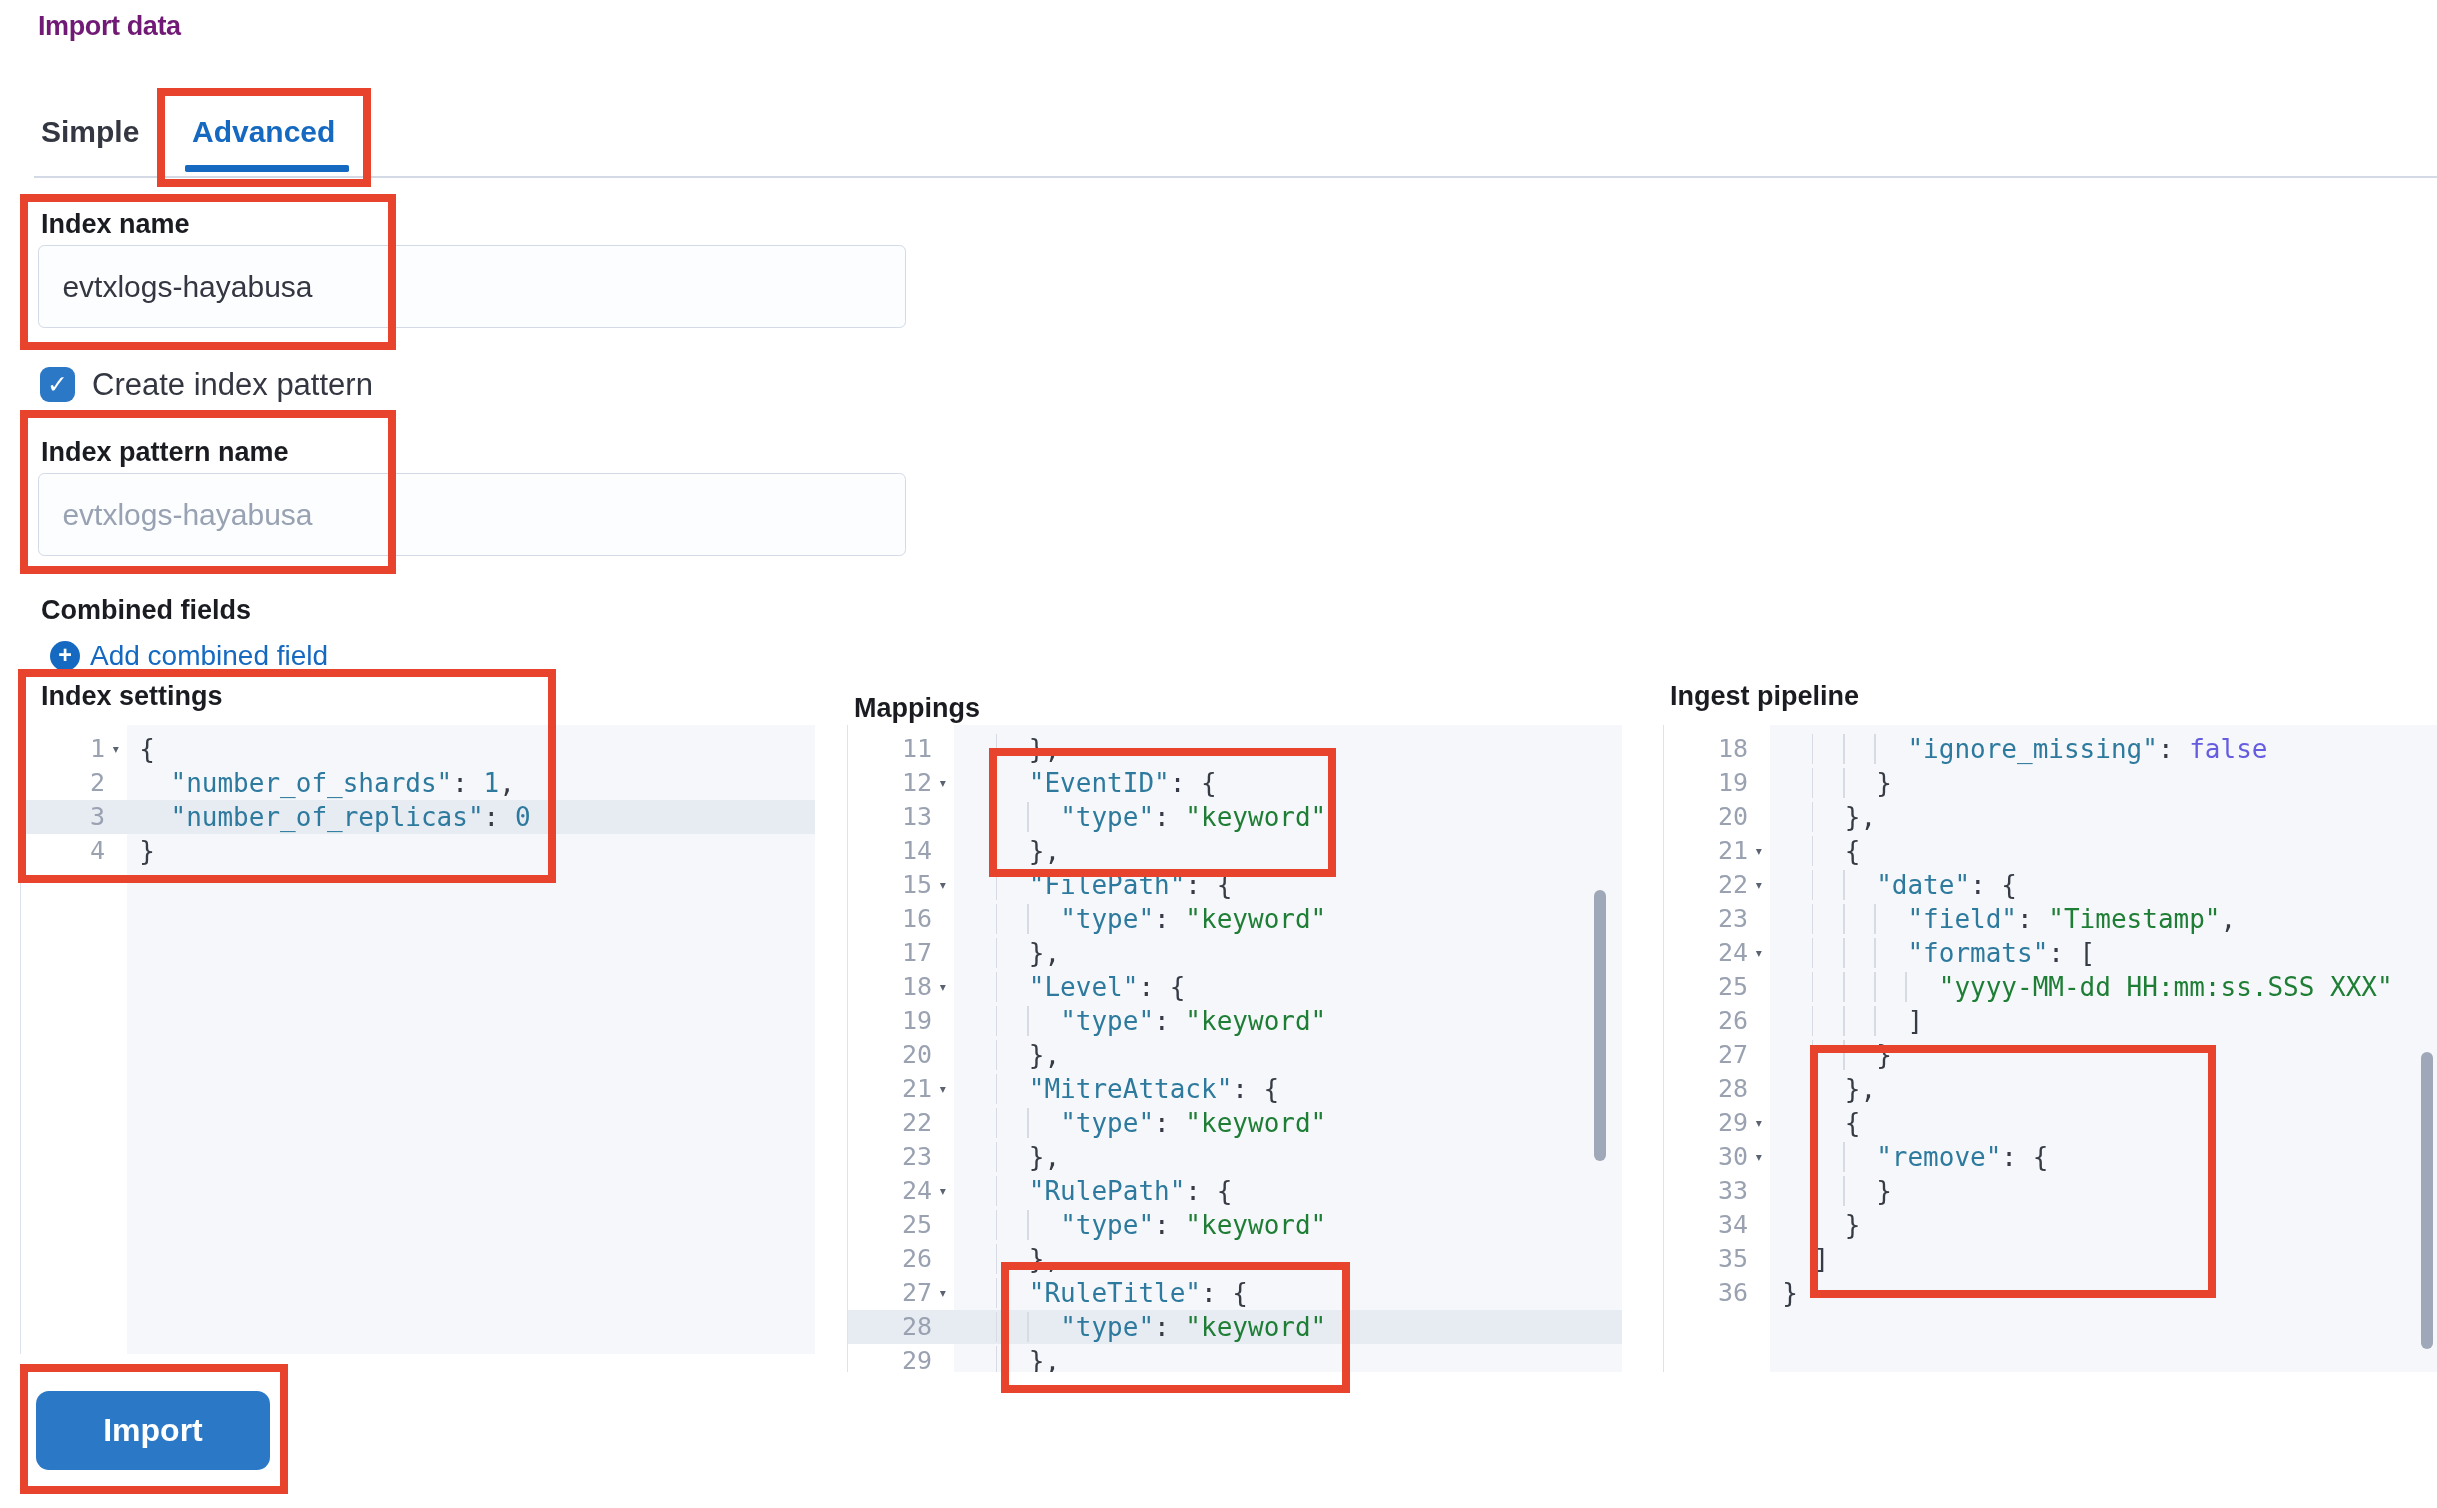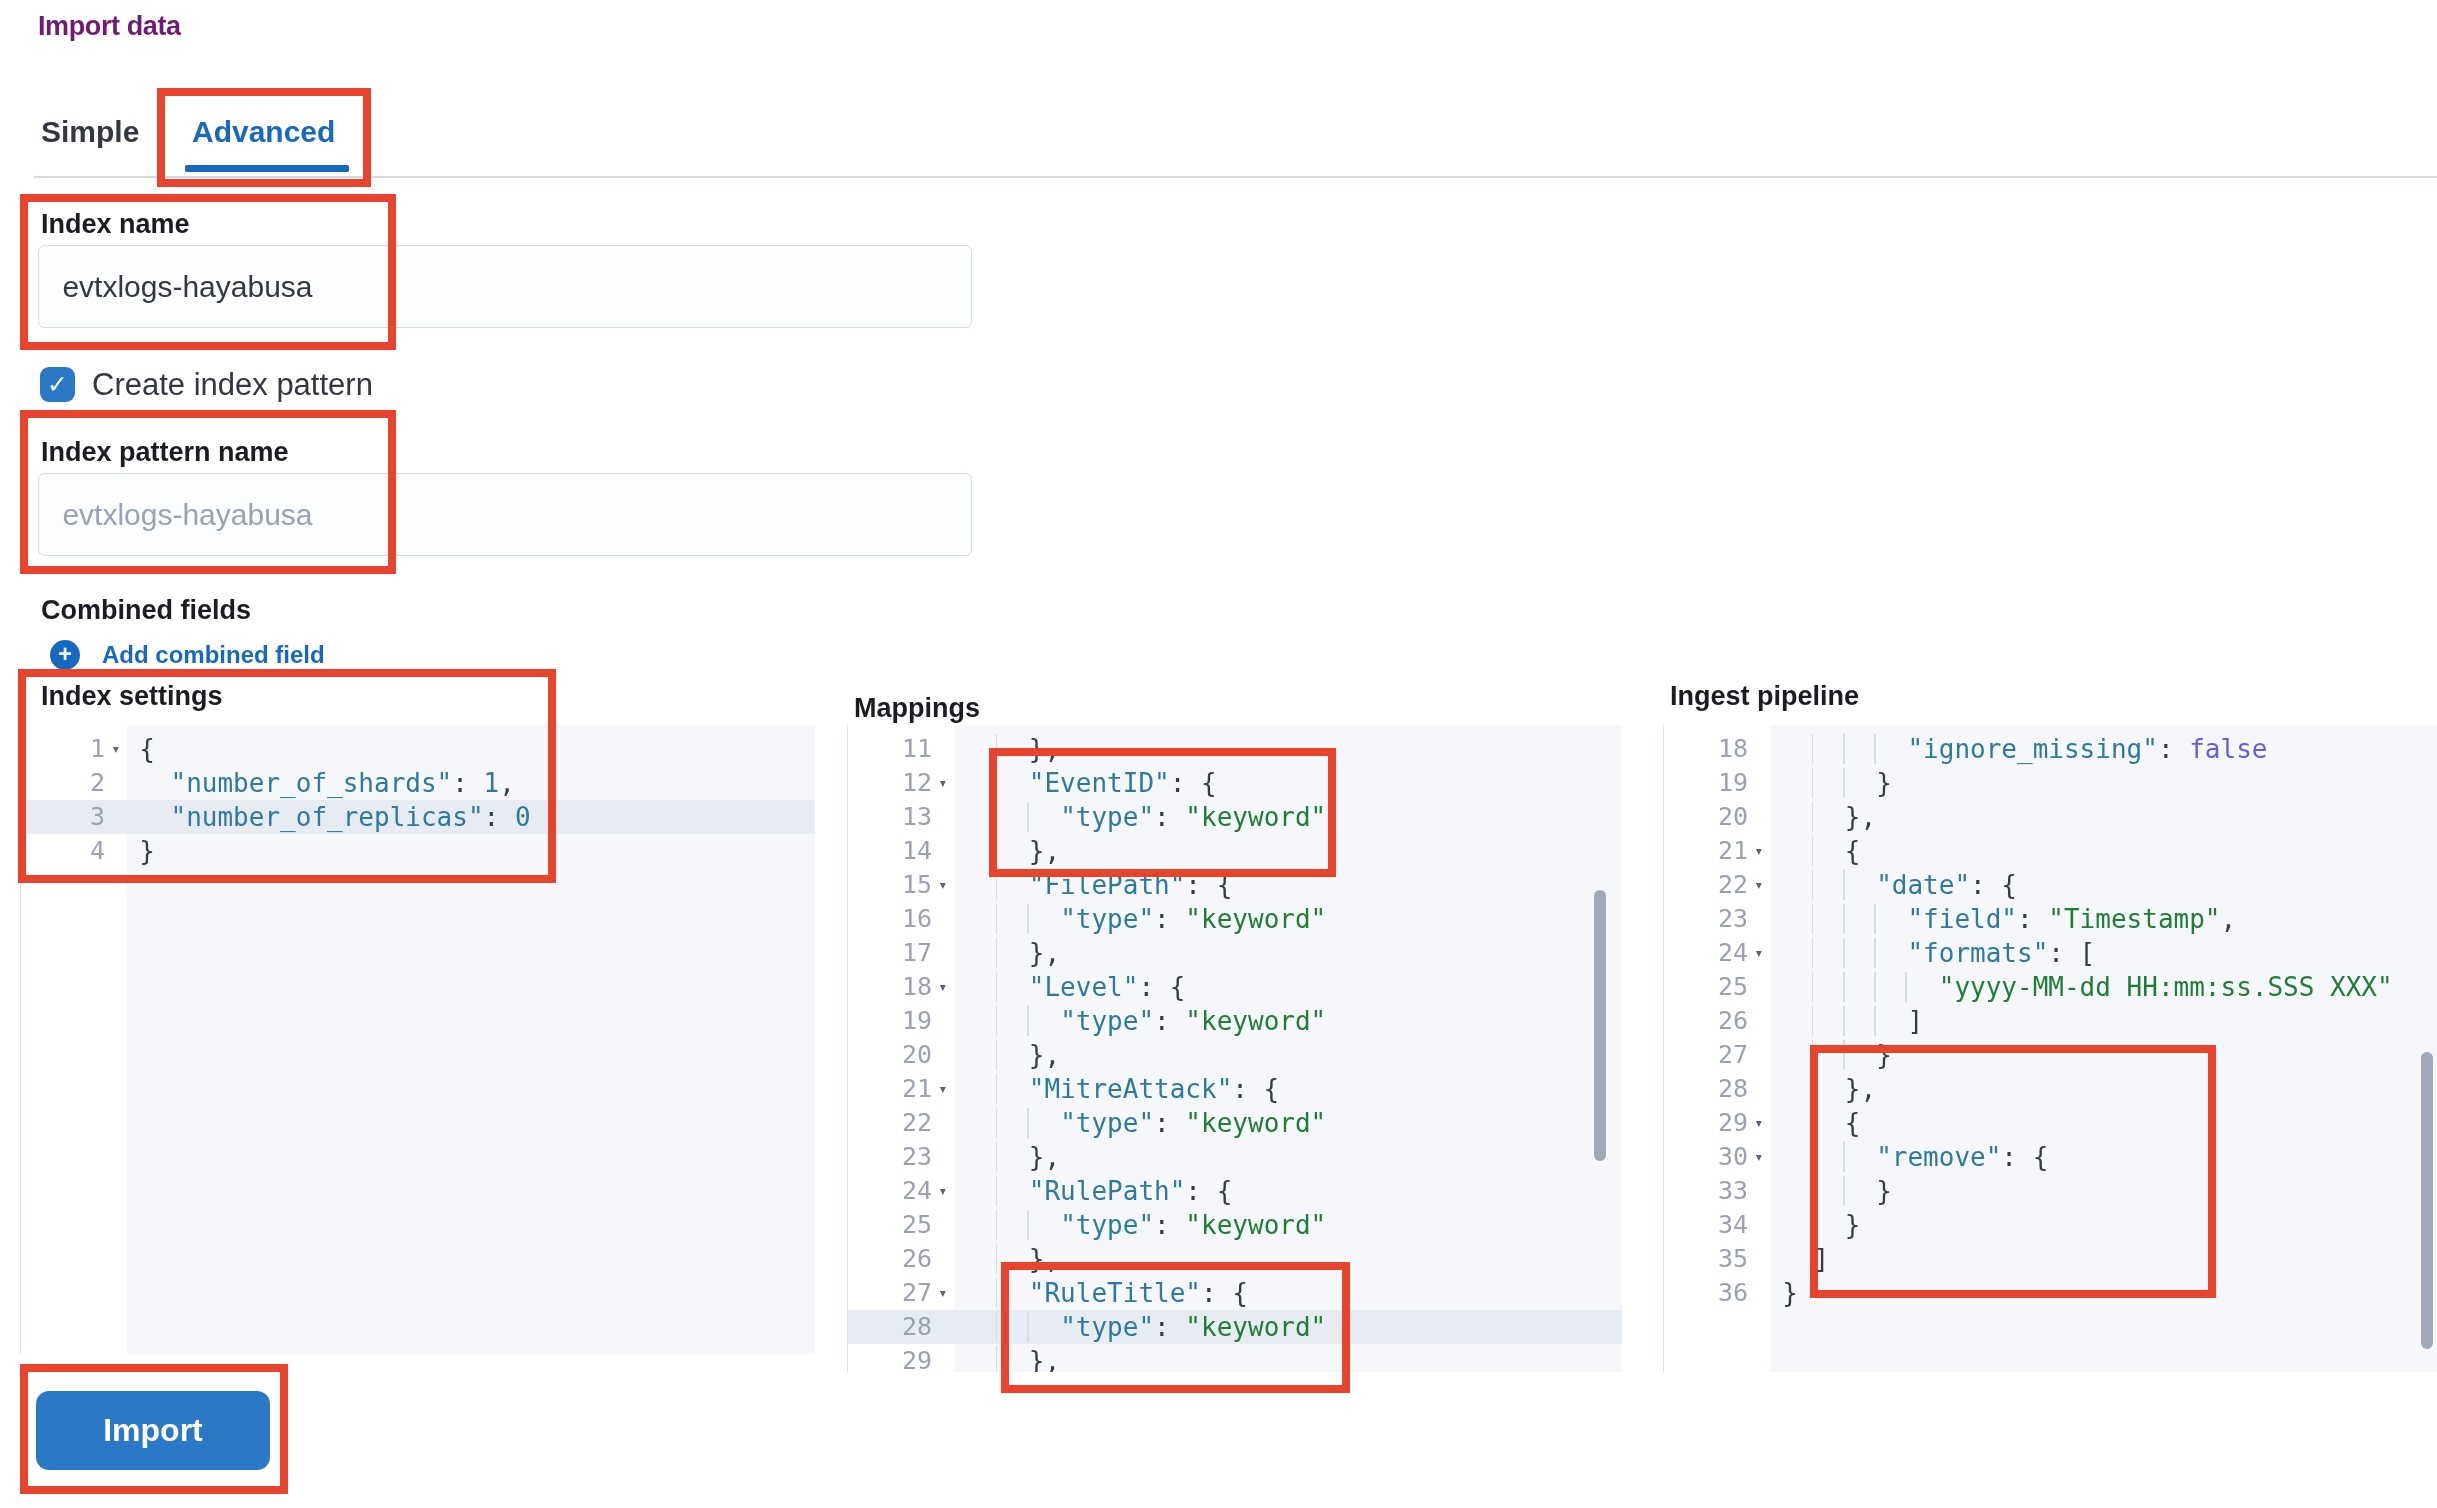--- a/index.html
+++ b/index.html
@@ -17,35 +17,35 @@
   #page-title{left:38px;top:10.8px;font-size:27px;font-weight:700;color:#701a75;letter-spacing:-0.4px}
   .tab{top:115px;font-size:30px;font-weight:700;cursor:pointer}
   #tab-simple{left:41px;color:#343741}
   #tab-advanced{left:192px;color:var(--accent)}
   #tab-underline{left:185px;top:165px;width:164px;height:7.2px;background:var(--accent);border-radius:1.8px}
   #tabs-divider{left:34px;top:176px;width:2404px;height:1.8px;background:var(--border)}
   
   .field-label{font-size:27px;font-weight:600;color:#1a1c21}
   #index-name-label{left:41px;top:209px}
   #index-pattern-name-label{left:41px;top:437px}
-  .text-input{left:38px;width:934px;height:83px;background:#fbfdfe;border:1.8px solid var(--border);
+  .text-input{left:38px;width:868px;height:83px;background:#fbfdfe;border:1.8px solid var(--border);
     border-radius:6.3px;font-size:30px;color:var(--text);padding:0 0 0 23.4px;outline:none;
     font-family:"Liberation Sans",sans-serif}
   #index-name-input{top:245px}
   #index-pattern-name-input{top:473px}
   #index-pattern-name-input::placeholder{color:var(--ph);opacity:1}
   #create-index-pattern-checkbox{left:40px;top:367px;width:35px;height:35px;background:var(--btn);
     border-radius:9px;display:flex;align-items:center;justify-content:center;cursor:pointer}
   #create-index-pattern-checkbox .check{color:#fff;font-size:25px;font-weight:700;line-height:1}
   #create-index-pattern-label{left:92px;top:367px;font-size:31px;color:var(--text)}
   #combined-fields-label{left:41px;top:595px}
   #add-combined-field-button{left:50px;top:640px;display:flex;align-items:center;cursor:pointer}
   #add-combined-field-button .plus-circle{width:30px;height:30px;border-radius:50%;background:var(--accent);
     color:#fff;display:flex;align-items:center;justify-content:center;font-size:23.4px;font-weight:700;line-height:1}
-  #add-combined-field-button .link-label{margin-left:22px;font-size:24px;font-weight:700;color:var(--accent)}
+  #add-combined-field-button .link-label{margin-left:10px;font-size:28px;font-weight:400;color:var(--accent)}
   
   #index-settings-label{left:41px;top:681px}
   #mappings-label{left:854px;top:693px}
   #ingest-pipeline-label{left:1670px;top:681px}
   
   .editor{background:#fff;border-left:1.8px solid #dde3ec;overflow:hidden}
   #editor-index-settings{left:20px;top:725px;width:795px;height:629px}
   #editor-mappings{left:847px;top:725px;width:775px;height:647px}
   #editor-ingest-pipeline{left:1663px;top:725px;width:775px;height:647px}
   .content-bg{position:absolute;left:106px;top:0;right:0;bottom:0;background:var(--editor-bg)}

